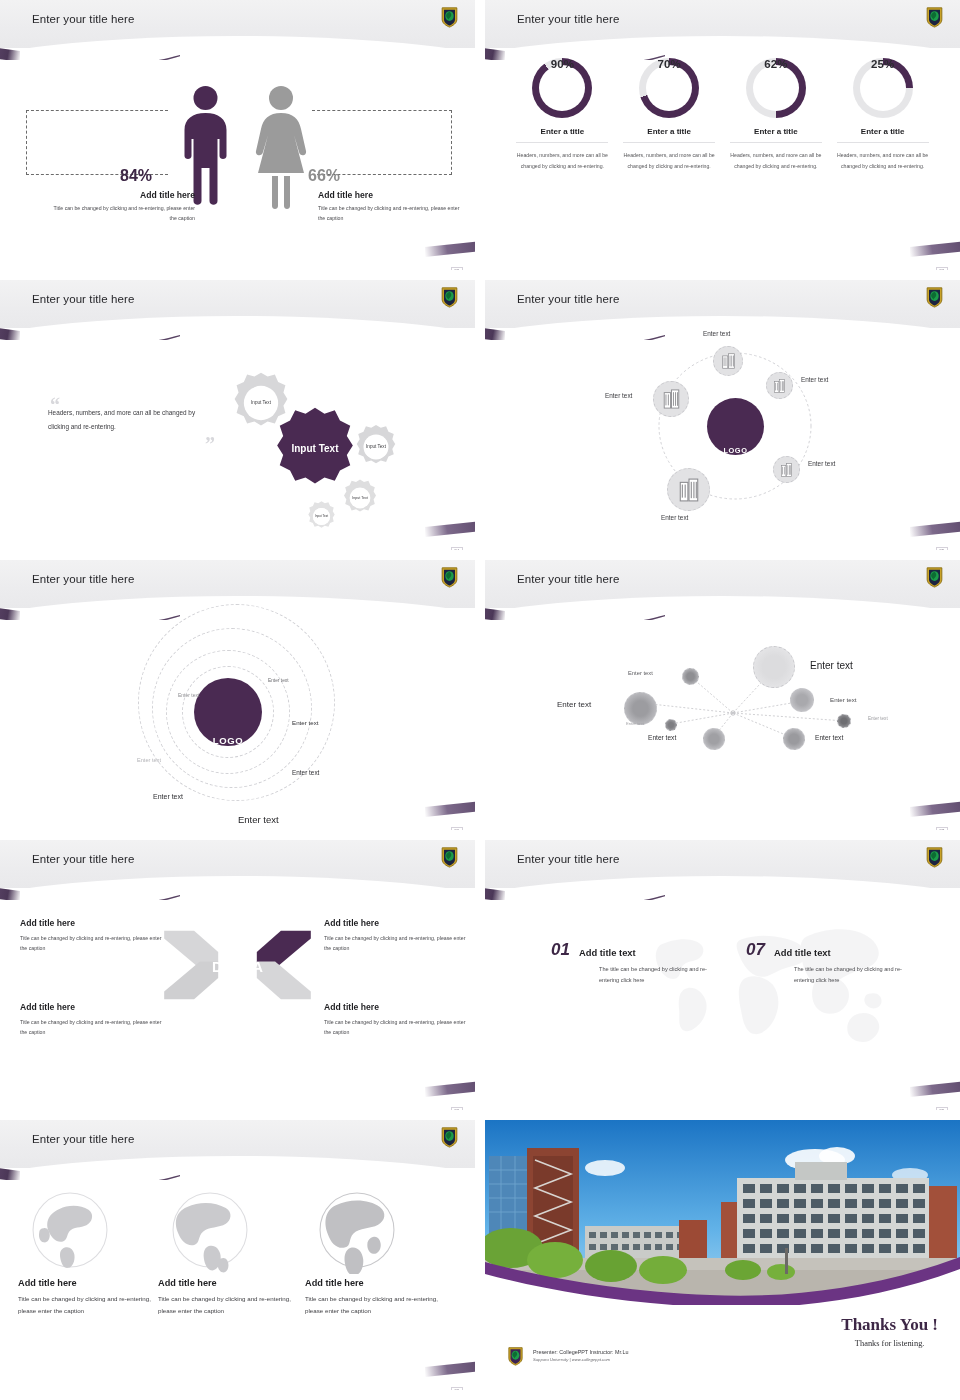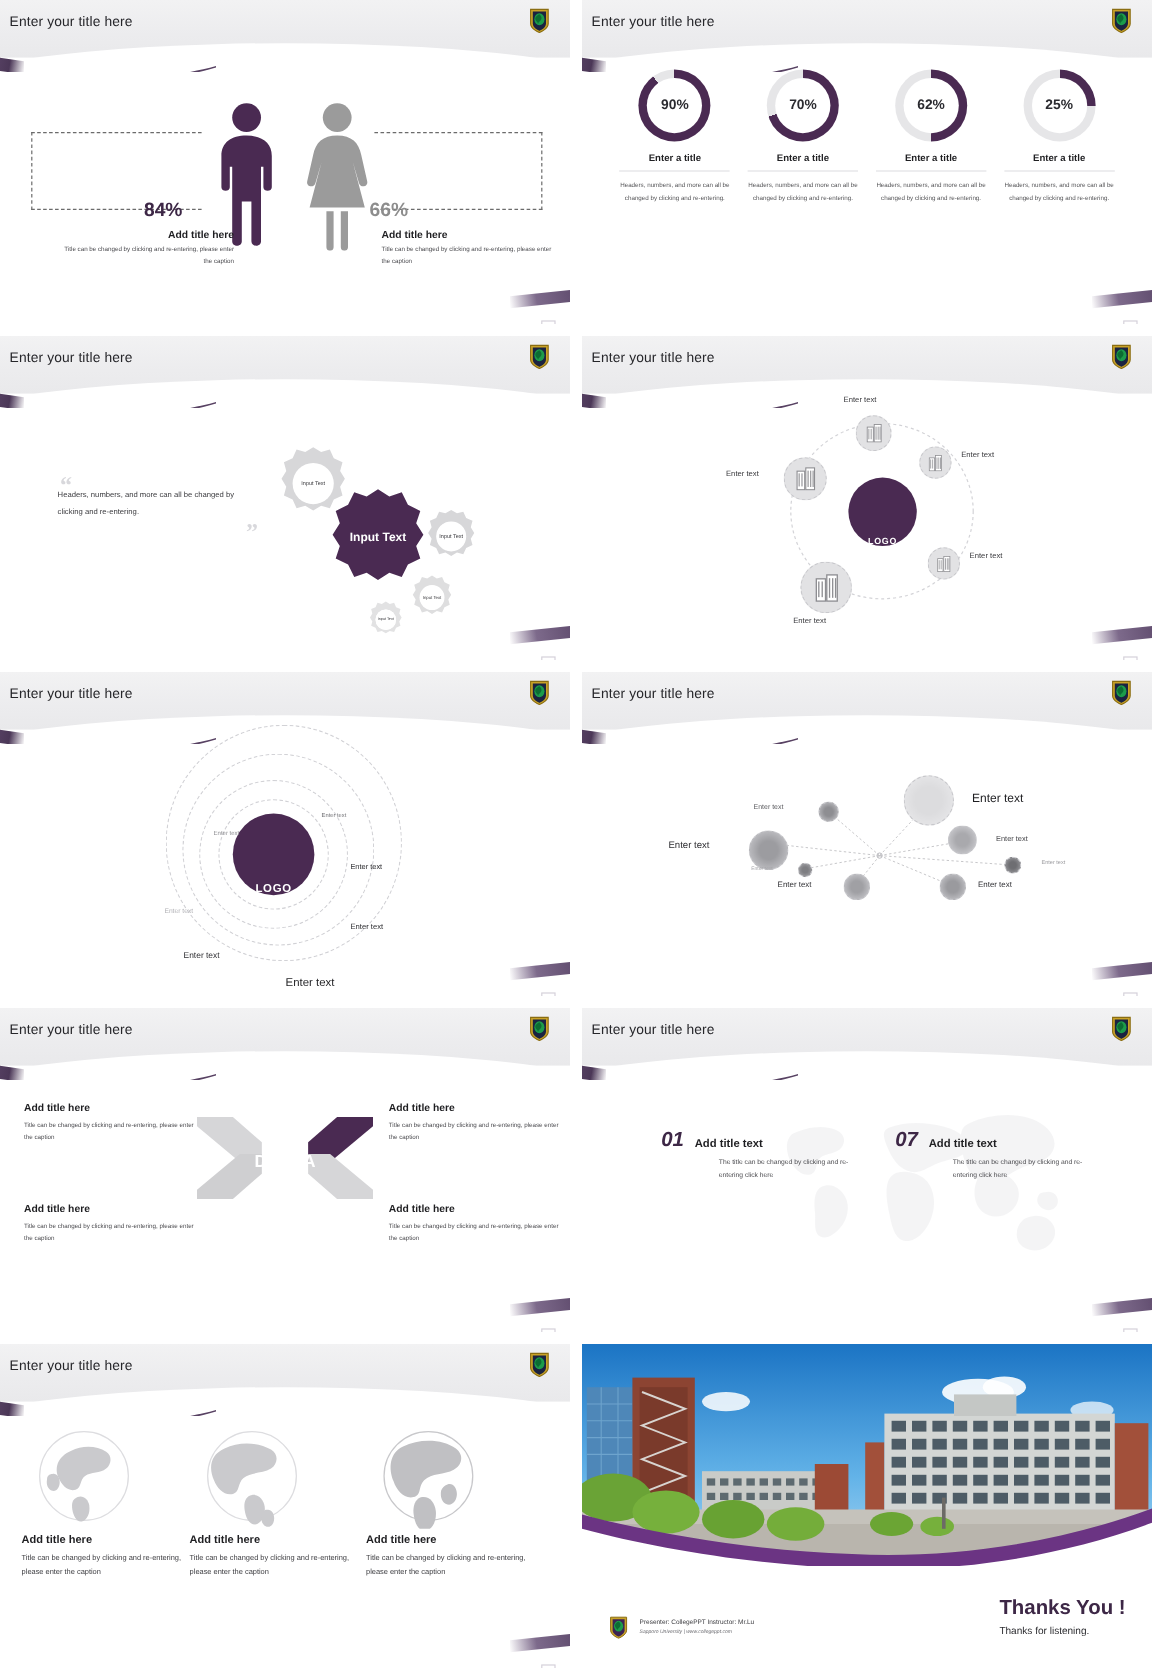--- a/index.html
+++ b/index.html
@@ -28,21 +28,21 @@
     position:absolute; left:0; top:0; width:100%; height:48px;
     background: linear-gradient(180deg,#f2f2f3 0%, #ececee 60%, #e9e9eb 100%);
   }
   .hdr-curve {
     position:absolute; left:0; top:20px; width:100%; height:42px;
     background:#fff;
     border-radius: 50% / 100% 100% 0 0;
     transform: translateY(16px) scaleX(1.25);
   }
   .title {
-    position:absolute; left:8px; top:13px;
+    position:absolute; left:32px; top:13px;
     font-size:11.5px; color:#26262a; letter-spacing:.1px;
     z-index:6;
   }
   
   .crest {
     position:absolute; right:16px; top:6px; width:19px; height:22px; z-index:7;
   }
   
   .swoosh-tl {
     position:absolute; left:-10px; top:34px; width:190px; height:26px; z-index:5;
@@ -94,21 +94,21 @@
   .pct.p2{left:308px;top:105px;color:#8d8d8d;}
   .blk{position:absolute;width:150px;}
   .blk h4{font-size:8.6px;color:#1f1f22;margin-bottom:4px;}
   .blk p{font-size:5.2px;color:#4c4c50;line-height:1.85;}
   .blk.b1{left:45px;top:128px;text-align:right;}
   .blk.b2{left:318px;top:128px;text-align:left;}
 
   
   .donuts{position:absolute;left:0;top:10px;width:100%;display:flex;justify-content:space-around;padding:0 24px;}
   .dcol{width:92px;text-align:center;}
-  .ring{width:60px;height:60px;border-radius:50%;margin:0 auto;display:flex;align-items:center;justify-content:center;position:relative;}
+  .ring{width:60px;height:60px;border-radius:50%;margin:0 auto;display:flex;justify-content:center;position:relative;}
   .ring span{font-size:11.5px;font-weight:bold;color:#2b2b30;position:relative;z-index:2;}
   .ring:after{content:"";position:absolute;inset:7px;background:#fff;border-radius:50%;z-index:1;}
   .dcol h5{font-size:8px;color:#1f1f22;margin-top:9px;padding-bottom:6px;border-bottom:1px solid #e1e1e4;}
   .dcol p{font-size:5.2px;color:#565659;line-height:2.1;margin-top:7px;}
 
   
   .quote{position:absolute;left:48px;top:78px;width:150px;}
   .quote p{font-size:6.4px;color:#3a3a3e;line-height:2.2;}
   .qm{position:absolute;color:#d8d8dc;font-size:20px;font-weight:bold;font-family:"Liberation Serif",serif;}
   .gear{position:absolute;}
@@ -137,21 +137,21 @@
   .numblock h4{font-size:9.4px;color:#1f1f22;padding-top:7px;margin-bottom:6px;}
   .numblock p{font-size:5.6px;color:#4c4c50;line-height:2.0;clear:none;margin-left:48px;}
 
   
   .gcol{position:absolute;top:18px;width:140px;}
   .gcol h4{font-size:9.2px;color:#1f1f22;margin-top:4px;margin-bottom:5px;}
   .gcol p{font-size:6.2px;color:#3e3e42;line-height:2.0;}
 
   
   .photo{position:absolute;left:0;top:0;width:100%;height:185px;overflow:hidden;}
-  .thanks{position:absolute;right:22px;bottom:26px;}
+  .thanks{position:absolute;right:22px;bottom:42px;text-align:center;font-family:Liberation Serif, serif;}
   .thanks h2{font-size:17px;font-weight:bold;color:#3d2746;}
   .thanks p{font-size:8.4px;color:#2d2d31;margin-top:4px;}
   .presenter{position:absolute;left:48px;bottom:28px;}
   .presenter .l1{font-size:5.4px;color:#3a3a3e;}
   .presenter .l2{font-size:4.2px;color:#6b6b70;font-style:italic;margin-top:2px;}
   .pcrest{position:absolute;left:22px;bottom:24px;width:17px;height:20px;}
 </style>
 </head>
 <body>
 

